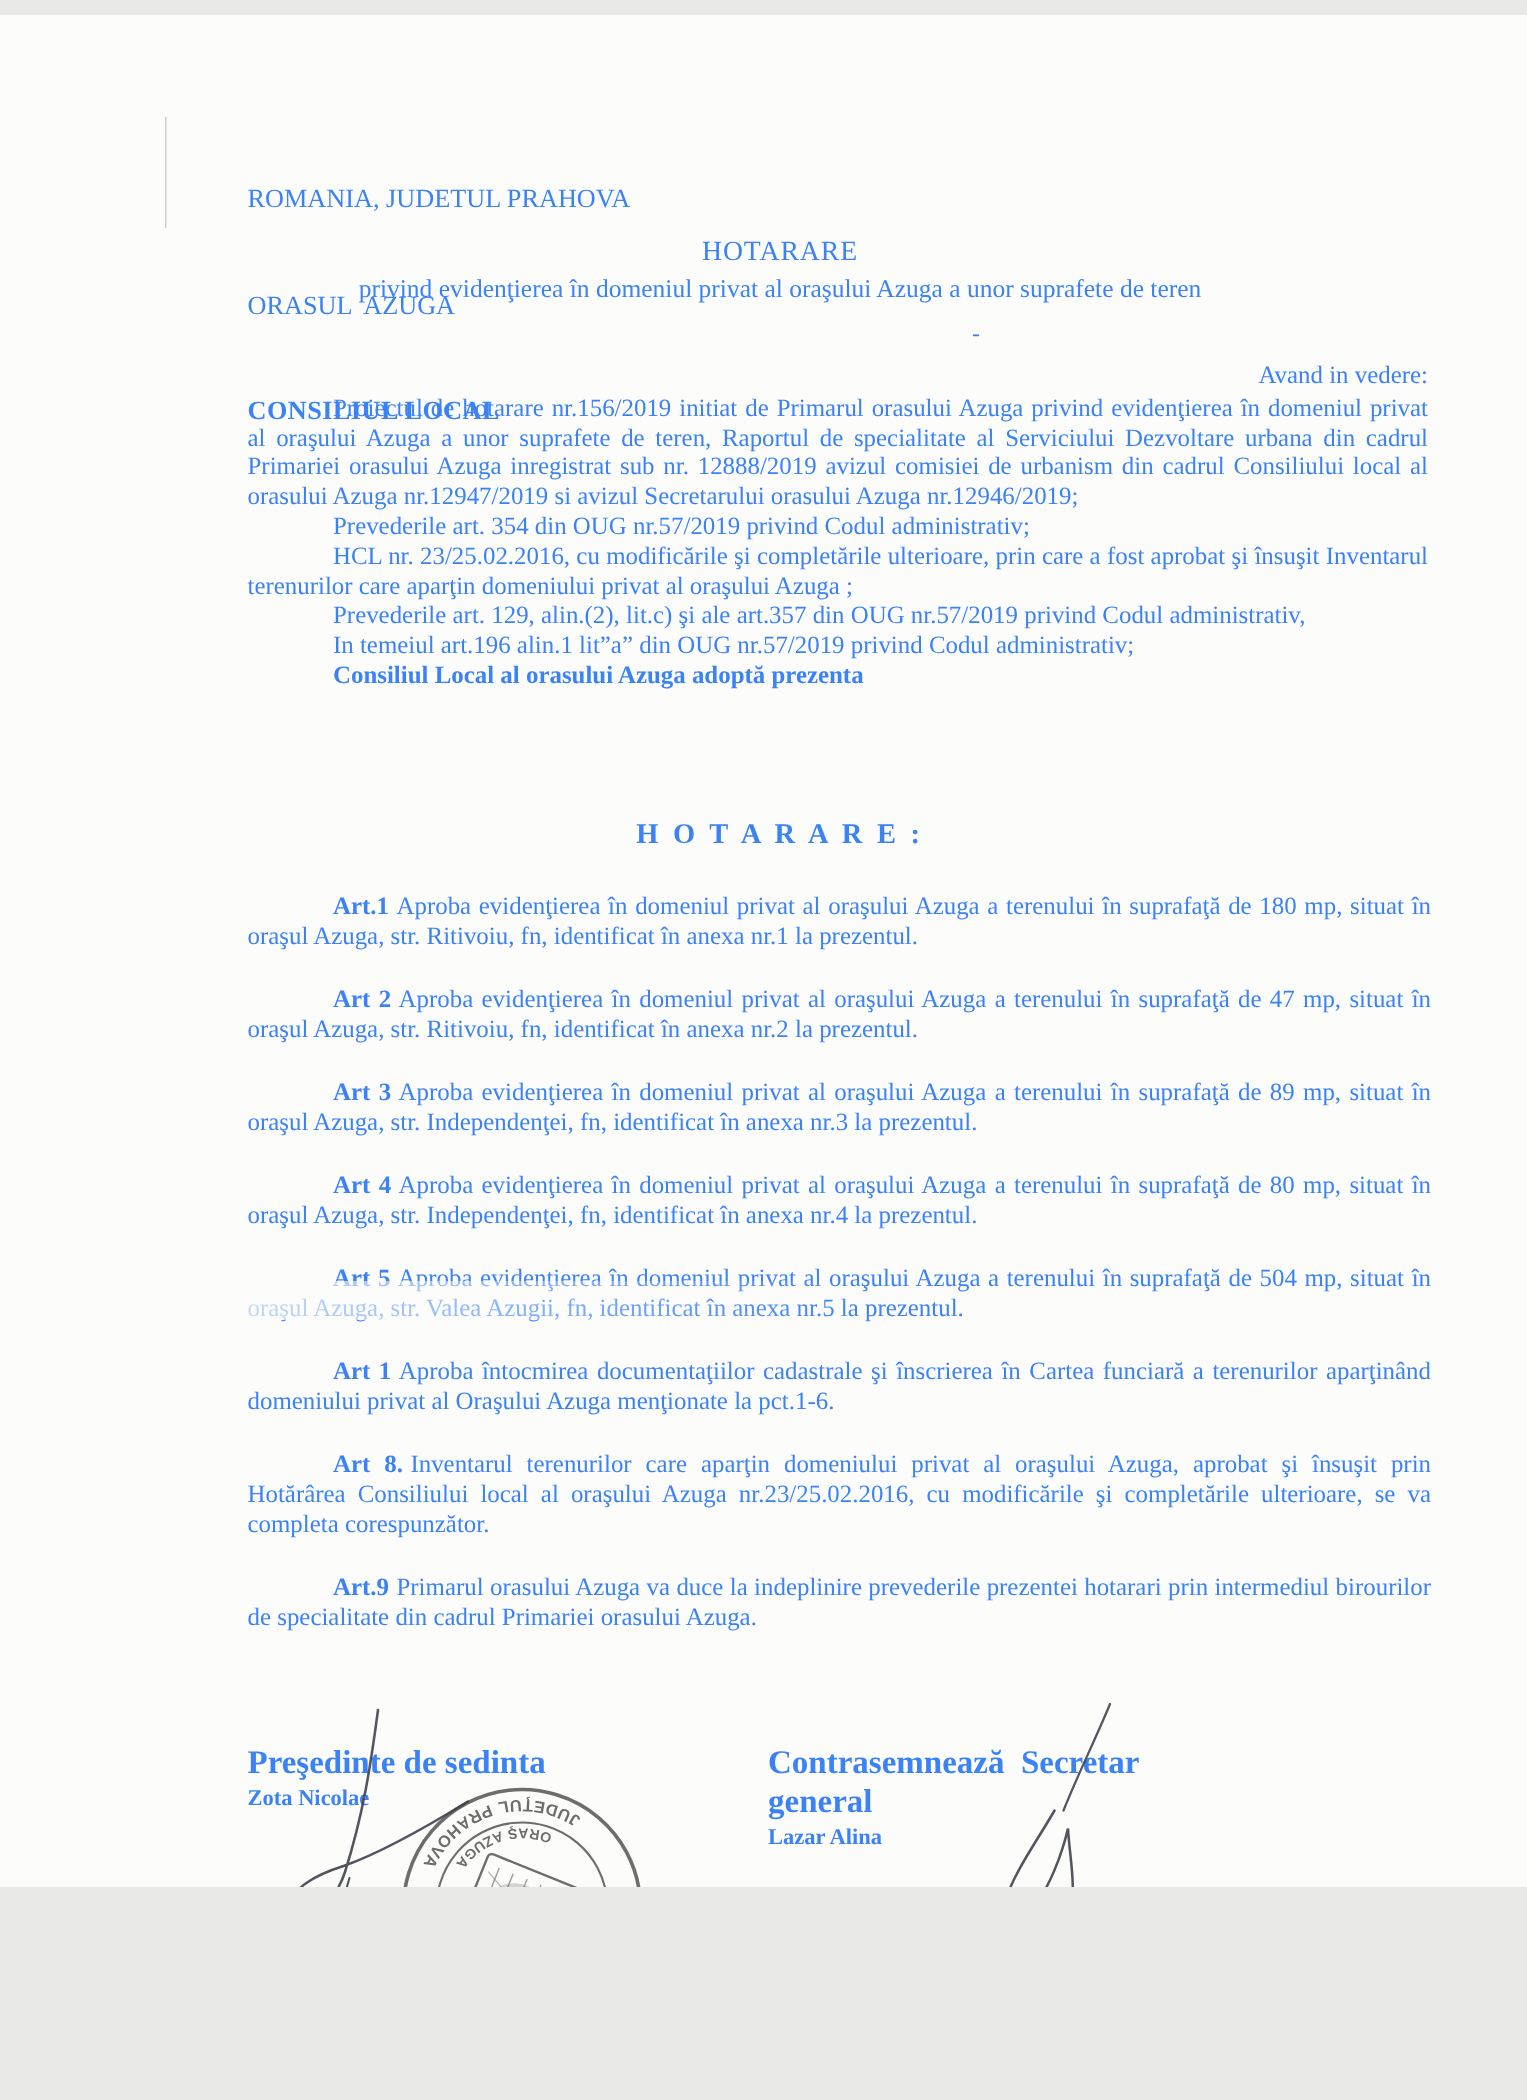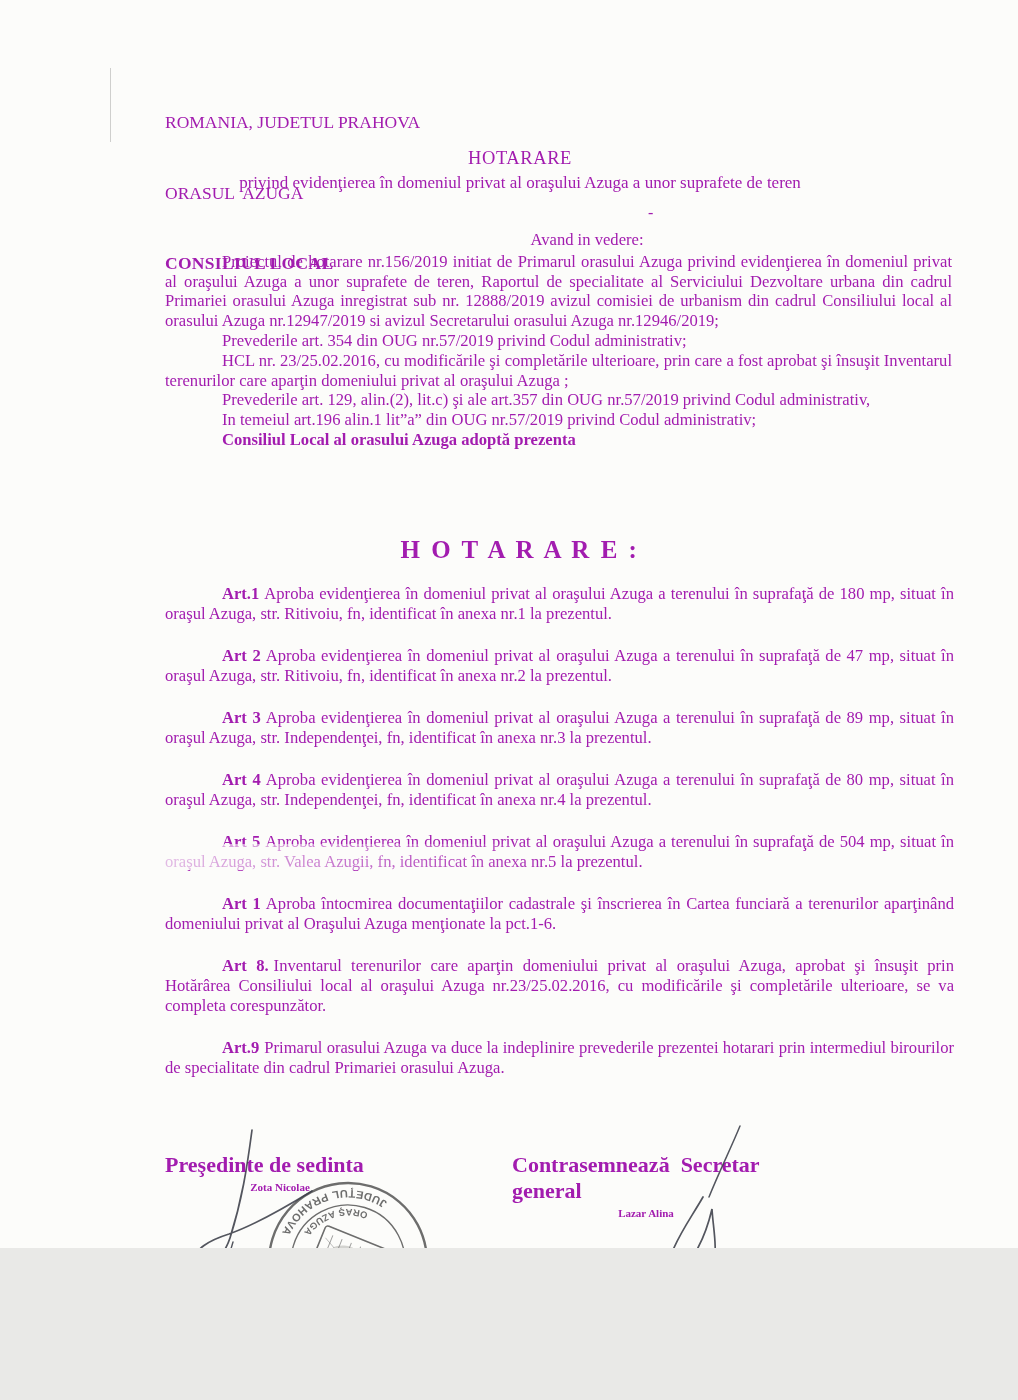--- a/index.html
+++ b/index.html
@@ -1,53 +1,53 @@
 <!DOCTYPE html>
 <html><head>
 <meta charset="utf-8">
 <style>
   html,body{margin:0;padding:0;background:#e9e9e7;}
   .page{
     position:relative;
     width:1018px;height:1248px;
-    margin:0 auto;
+    margin:10px auto;
     background:#fcfcfa;
     font-family:"Liberation Serif", serif;
-    color:#a21caf;
+    color:#3b82f6;
     overflow:hidden;
   }
   .abs{position:absolute;}
   p{margin:0;}
   
   .hdr{left:165px;top:64px;width:520px;font-size:17.5px;line-height:23.5px;white-space:pre-wrap;}
   .hdr .b{font-weight:bold;letter-spacing:.3px;}
   
   .title-block{left:125px;top:148px;width:790px;text-align:center;}
   .title-heading{font-weight:normal;font-size:18.5px;letter-spacing:.6px;}
   .subtitle{font-size:17px;margin-top:4px;}
   .sep-dash{left:648px;top:204px;font-size:16px;}
   
   .pre{left:165px;top:230px;width:787px;font-size:16.6px;line-height:19.8px;}
   .pre p{text-align:justify;}
   .indent{text-indent:57px;}
   .indent-lg{text-indent:68px;}
   .bold-line{font-weight:bold;}
-  .pre .intro{margin-bottom:2px;text-align:center;}
+  .pre .intro{margin-bottom:2px;text-align:right;}
   
-  .decision{left:125px;top:536px;width:790px;text-align:center;font-weight:bold;font-size:25px;letter-spacing:2.5px;}
+  .decision{left:125px;top:536px;width:790px;text-align:center;font-weight:bold;font-size:19px;letter-spacing:2.5px;}
   
   .arts{left:165px;top:584px;width:789px;font-size:16.6px;line-height:20px;}
   .arts p{text-align:justify;text-indent:57px;margin-bottom:22px;}
   .art-label{font-weight:bold;}
   .art-text{margin-left:5px;}
   
   .sig-left{left:165px;top:1152px;width:230px;}
   .sig-right{left:512px;top:1152px;width:268px;}
   .sig-title{font-weight:bold;font-size:22px;white-space:pre-wrap;}
-  .sig-name{font-weight:bold;font-size:11px;text-align:center;margin-top:3px;font-family:Liberation Serif, serif;}
+  .sig-name{font-weight:bold;font-size:15px;margin-top:3px;font-family:Liberation Serif, serif;}
   
   .footer{left:165px;top:1256px;font-weight:bold;font-size:17.2px;line-height:26px;}
   
   .scan-line{left:110px;top:68px;width:1px;height:74px;background:#cfcfcd;}
   .fade-band{left:158px;top:844px;width:420px;height:26px;
     background:linear-gradient(to right, rgba(252,252,250,.72), rgba(252,252,250,0));}
   .stamp-svg{left:248px;top:1162px;}
   .ink-svg{left:0;top:0;pointer-events:none;}
 </style>
 </head>

